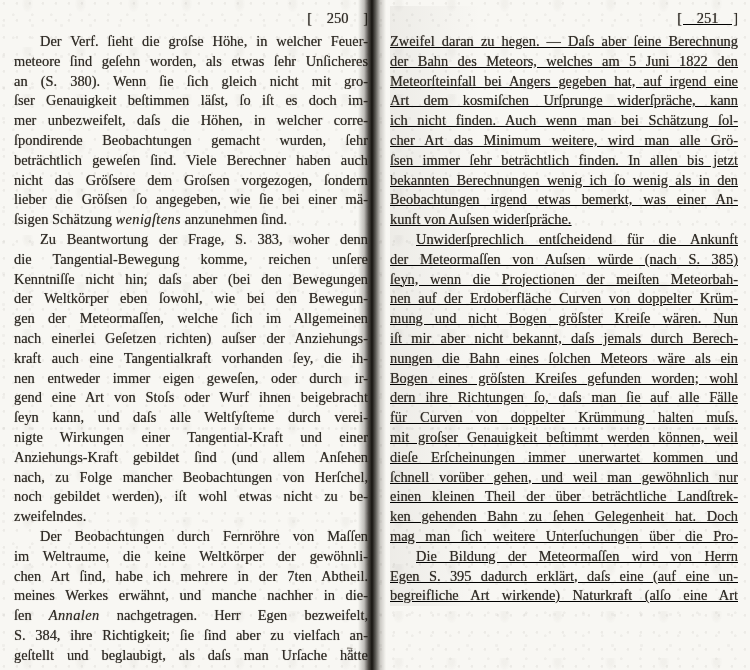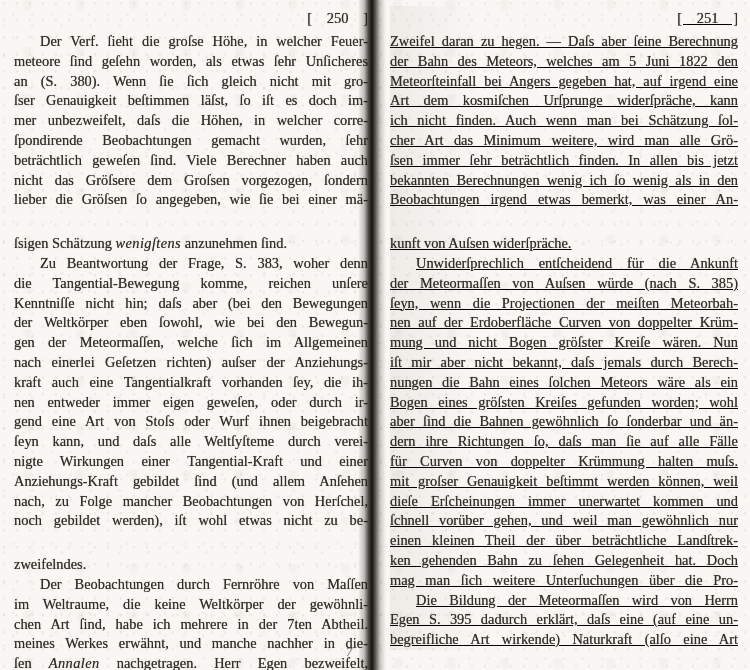--- a/index.html
+++ b/index.html
@@ -32,21 +32,21 @@
     font-size:14.5px;color:#34302a;word-spacing:11px;
     text-shadow:0 0 .7px rgba(45,40,34,.75);
   }
   .lines{position:relative;}
   .line{
     height:19.8px;line-height:19.8px;overflow:hidden;
     font-size:14.4px;color:#312d27;
     text-align:justify;text-align-last:justify;
     text-shadow:0 0 .7px rgba(48,43,36,.72);
   }
-  .line.pend{text-align-last:left;margin-top:24px;}
+  .line.pend{text-align-last:left;}
   .line.ind{text-indent:26px;}
   .line i{font-style:italic;letter-spacing:.4px;}
   
   .gutter{
     position:absolute;top:0;left:358px;width:28px;height:670px;
     background:linear-gradient(90deg,
       rgba(40,36,30,0) 0%,
       rgba(40,36,30,.28) 22%,
       rgba(26,23,19,.78) 38%,
       #16130f 50%,
@@ -119,21 +119,20 @@
         <div class="line">Beobachtungen irgend etwas bemerkt, was einer An-</div>
         <div class="line pend">kunft von Auſsen widerſpräche.</div>
         <div class="line ind">Unwiderſprechlich entſcheidend für die Ankunft</div>
         <div class="line">der Meteormaſſen von Auſsen würde (nach S. 385)</div>
         <div class="line">ſeyn, wenn die Projectionen der meiſten Meteorbah-</div>
         <div class="line">nen auf der Erdoberfläche Curven von doppelter Krüm-</div>
         <div class="line">mung und nicht Bogen gröſster Kreiſe wären.  Nun</div>
         <div class="line">iſt mir aber nicht bekannt, daſs jemals durch Berech-</div>
         <div class="line">nungen die Bahn eines ſolchen Meteors wäre als ein</div>
         <div class="line">Bogen eines gröſsten Kreiſes gefunden worden; wohl</div>
-        <div class="line">aber ſind die Bahnen gewöhnlich ſo ſonderbar und än-</div>
         <div class="line">dern ihre Richtungen ſo, daſs man ſie auf alle Fälle</div>
         <div class="line">für Curven von doppelter Krümmung halten muſs.</div>
         <div class="line">mit groſser Genauigkeit beſtimmt werden können, weil</div>
         <div class="line">dieſe Erſcheinungen immer unerwartet kommen und</div>
         <div class="line">ſchnell vorüber gehen, und weil man gewöhnlich nur</div>
         <div class="line">einen kleinen Theil der über beträchtliche Landſtrek-</div>
         <div class="line">ken gehenden Bahn zu ſehen Gelegenheit hat.  Doch</div>
         <div class="line">mag man ſich weitere Unterſuchungen über die Pro-</div>
         <div class="line ind">Die Bildung der Meteormaſſen wird von Herrn</div>
         <div class="line">Egen S. 395 dadurch erklärt, daſs eine (auf eine un-</div>

